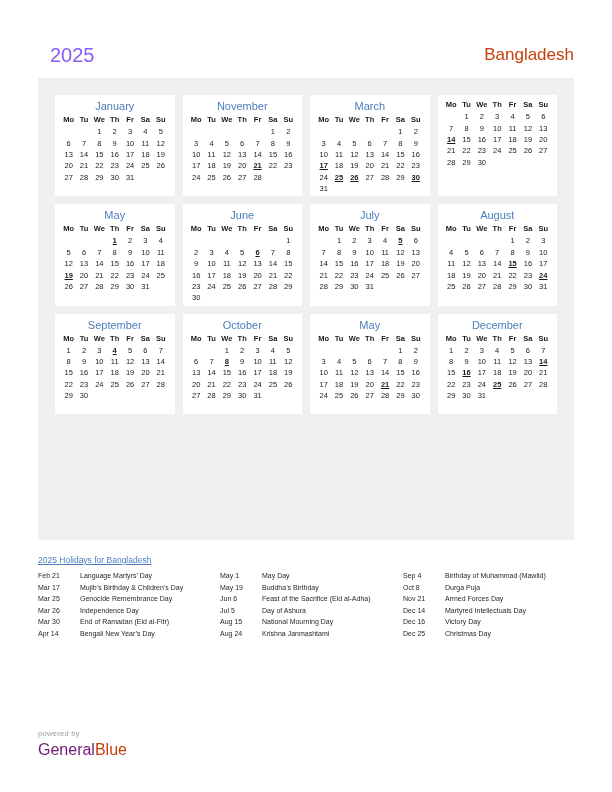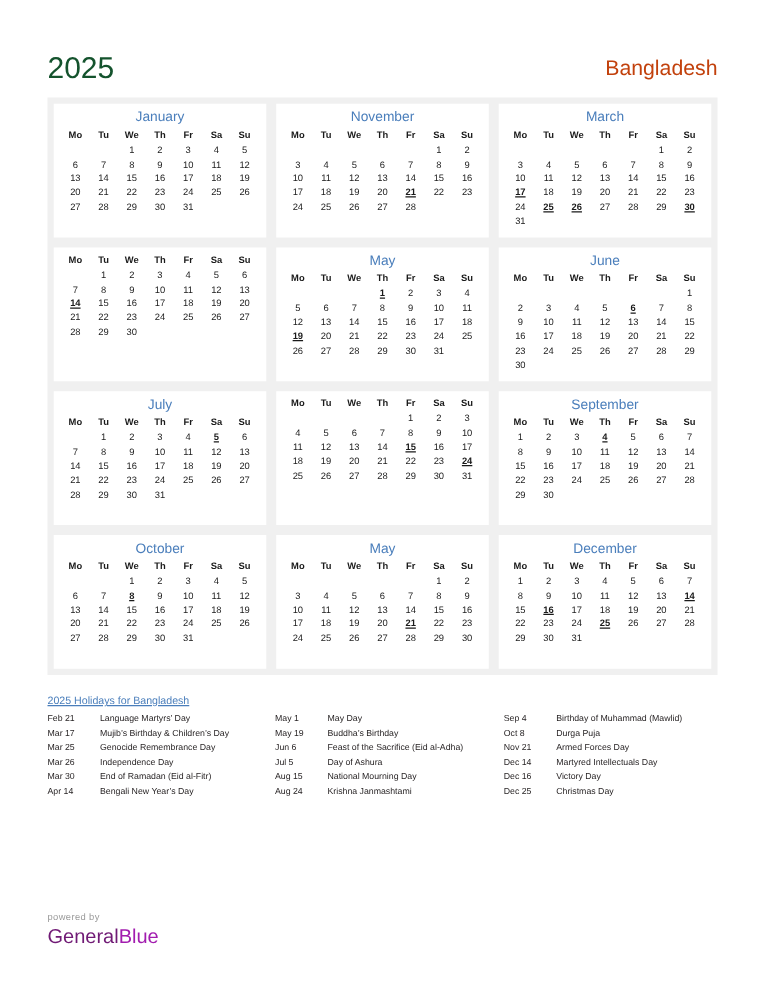--- a/index.html
+++ b/index.html
@@ -9,39 +9,39 @@
     font-family:"Liberation Sans","DejaVu Sans",sans-serif;
     -webkit-font-smoothing:antialiased;
   }
   .page{position:relative;width:612px;height:792px;overflow:hidden;}
 
   
   .header{
     position:absolute;left:38px;top:36px;width:536px;height:38px;
   }
   .year{
-    position:absolute;left:0;top:0;
-    font-size:24px;color:#14532d;letter-spacing:0px;line-height:38px;
+    position:absolute;left:12px;top:0;
+    font-size:20px;color:#8b5cf6;letter-spacing:0px;line-height:38px;
   }
   .country{
     position:absolute;right:0;top:3px;
     font-size:17px;color:#c2410c;line-height:32px;
   }
 
   
   .cal-wrap{
     position:absolute;left:38px;top:78px;width:536px;height:462px;
     background:#f0f0f0;
   }
   .months{
     display:grid;
-    grid-template-columns:repeat(3,1fr);
+    grid-template-columns:repeat(4,1fr);
     grid-template-rows:repeat(4,1fr);
     column-gap:8px;row-gap:8px;
-    padding:5px;
+    padding:17px;
     box-sizing:border-box;
     width:100%;height:100%;
   }
   .month{
     background:#ffffff;
     box-sizing:border-box;
     padding:4px 6px 2px 6px;
     position:relative;
   }
   .month-name{
@@ -108,21 +108,21 @@
   .footer{
     position:absolute;left:38px;top:728px;
   }
   .pb{
     font-size:7.5px;color:#9a9a9a;line-height:11px;letter-spacing:.3px;
   }
   .gb{
     font-size:16px;line-height:20px;margin-top:1px;
   }
   .gb .g{color:#701a75;}
-  .gb .b{color:#a21caf;}
+  .gb .b{color:#c2410c;}
 </style>
 </head>
 <body>
 
 <div class="page">
 
   <div class="header">
     <div class="year">2025</div>
     <div class="country">Bangladesh</div>
   </div>
@@ -581,20 +581,21 @@
                 <td>30</td>
                 <td>31</td>
                 <td class="empty"></td>
                 <td class="empty"></td>
                 <td class="empty"></td>
               </tr>
             </tbody>
           </table>
         </div>
         <div class="month">
+          <div class="month-name">August</div>
           <table class="mtable">
             <thead>
               <tr>
                 <th>Mo</th>
                 <th>Tu</th>
                 <th>We</th>
                 <th>Th</th>
                 <th>Fr</th>
                 <th>Sa</th>
                 <th>Su</th>

